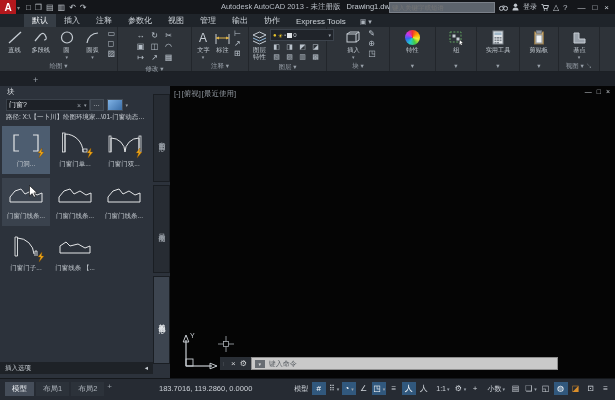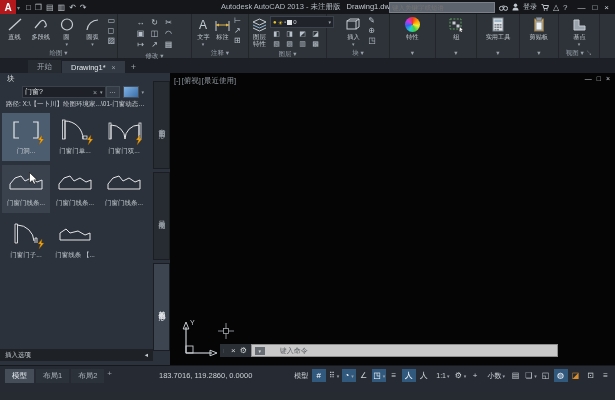--- a/index.html
+++ b/index.html
@@ -54,21 +54,21 @@
   .ftab{padding:2px 9px 1px;background:#262b31;color:#9aa1a9;margin-right:1px;display:flex;gap:6px;align-items:center;}
   .ftab.active{background:#333a44;color:#e3e7eb;}
   .ftab .fx{color:#9aa1a9;font-size:7px;}
   .fplus{margin-left:5px;color:#9aa1a9;font-size:9px;padding-bottom:1px;}
   
   .main{display:flex;height:292px;}
   
   .palette{width:170px;background:#2c323b;position:relative;display:flex;flex-direction:column;}
   .p-inner{width:153px;display:flex;flex-direction:column;height:100%;}
   .p-header{height:11px;font-size:7.5px;color:#d6dade;padding:1px 0 0 7px;}
-  .p-search{display:flex;align-items:center;padding:1px 0 2px 6px;gap:3px;margin-left:16px;}
+  .p-search{display:flex;align-items:center;padding:1px 0 2px 6px;gap:3px;}
   .p-search input{width:78px;height:10px;background:#1d2127;border:1px solid #3a414a;color:#dde0e4;
         font-size:7px;padding:0 2px;font-family:"Liberation Sans",sans-serif;}
   .p-sx{font-size:7px;color:#9aa1a9;margin-left:-16px;}
   .p-sc{font-size:5px;color:#9aa1a9;}
   .p-more{width:12px;height:10px;background:#343b44;border:1px solid #444c56;color:#c8cdd2;font-size:7px;
         line-height:8px;text-align:center;}
   .p-img{width:14px;height:10px;background:linear-gradient(135deg,#7fb2e5,#3a6ea8);border:1px solid #444c56;}
   .p-path{font-size:6.5px;color:#cdd2d8;padding:0 6px 2px;white-space:nowrap;overflow:hidden;text-overflow:ellipsis;}
   .p-grid{flex:1;display:flex;flex-wrap:wrap;align-content:flex-start;padding:2px 0 0 2px;}
   .bcell{width:48px;height:48px;position:relative;display:flex;flex-direction:column;align-items:center;margin:0 1px 4px 0;}
@@ -87,21 +87,21 @@
   
   .canvas{flex:1;background:#050505;position:relative;}
   .vplabel{position:absolute;left:4px;top:3px;font-size:7.5px;color:#8f969e;display:flex;gap:1px;}
   .cwin{position:absolute;right:5px;top:2px;display:flex;gap:5px;color:#c2c7cd;font-size:7px;}
   .ucs{position:absolute;left:8px;bottom:6px;}
   .xhair{position:absolute;left:48px;bottom:26px;}
   .cmdline{position:absolute;left:50px;bottom:8px;width:338px;height:13px;display:flex;align-items:center;}
   .cmdgrip{width:7px;height:13px;background:#2a2f36;color:#6a7077;font-size:6px;line-height:4px;
         display:flex;align-items:center;justify-content:center;}
   .cmdtools{display:flex;gap:4px;align-items:center;background:#2a2f36;height:13px;padding:0 4px;color:#d0d3d6;font-size:8px;}
-  .cmdfield{flex:1;height:13px;background:#c9c9c9;border:1px solid #8f8f8f;display:flex;align-items:center;gap:15px;padding:0 3px;box-sizing:border-box;}
+  .cmdfield{flex:1;height:13px;background:#c9c9c9;border:1px solid #8f8f8f;display:flex;align-items:center;gap:4px;padding:0 3px;box-sizing:border-box;}
   .cmdbtn{width:10px;height:8px;background:#686d73;color:#ddd;font-size:5px;text-align:center;line-height:8px;}
   .cmdfield input{flex:1;border:none;background:transparent;font-size:7px;color:#4e5358;
         font-family:"Liberation Sans",sans-serif;padding:0;}
   .cmdfield input::placeholder{color:#5a5f64;opacity:1;}
   
   .statusbar{height:23px;background:#262b33;border-top:1px solid #15181c;display:flex;align-items:flex-start;
         padding-top:3px;font-size:7.5px;}
   .ltabs{display:flex;margin-left:5px;gap:2px;align-items:center;}
   .ltab{padding:2px 7px;color:#aeb4bc;background:#2c323a;}
   .ltab.active{background:#454d59;color:#eef1f4;}
@@ -161,20 +161,35 @@
       <span class="tico">△</span>
       <span class="tico">?</span>
     </div>
     <div class="winctl">
       <span>—</span>
       <span>□</span>
       <span>×</span>
     </div>
   </div>
 
+  <div class="menubar">
+    <span style="display:flex;align-items:flex-end;">
+
+    <span class="mtab active">默认</span>
+        <span class="mtab">插入</span>
+        <span class="mtab">注释</span>
+        <span class="mtab">参数化</span>
+        <span class="mtab">视图</span>
+        <span class="mtab">管理</span>
+        <span class="mtab">输出</span>
+        <span class="mtab">协作</span>
+        <span class="mtab">Express Tools</span>
+      </span>
+    <span class="mtoggle"><span>▣</span> <span>▾</span></span>
+  </div>
 
   <div class="ribbon">
 
     <div class="rpanel" style="width:117px">
       <div class="rcontent">
         <div class="rbtn">
           <span class="ric">
               <svg width="16" height="15" viewBox="0 0 16 15">
                 <line x1="2" y1="13" x2="14" y2="2" stroke="#c6cdd4" stroke-width="1.3"></line>
               </svg>
@@ -403,32 +418,20 @@
             </span>
           <span class="rlb">基点</span>
           <span class="rcaret">▾</span>
         </div>
       </div>
       <div class="rfooter"><span>视图</span> <span>▾</span> <span>↘</span></div>
     </div>
   </div>
 
   <div class="filetabs">
-    <span style="display:flex;align-items:flex-end;">
-
-        <span class="ftab">
-          <span>开始</span>
-
-        </span>
-
-        <span class="ftab active">
-          <span>Drawing1*</span>
-          <span class="fx">×</span>
-        </span>
-      </span>
     <span class="fplus">+</span>
   </div>
 
   <div class="main">
 
     <div class="palette">
       <div class="p-inner">
         <div class="p-header">块</div>
         <div class="p-search">
           <input value="门窗?" style="">

